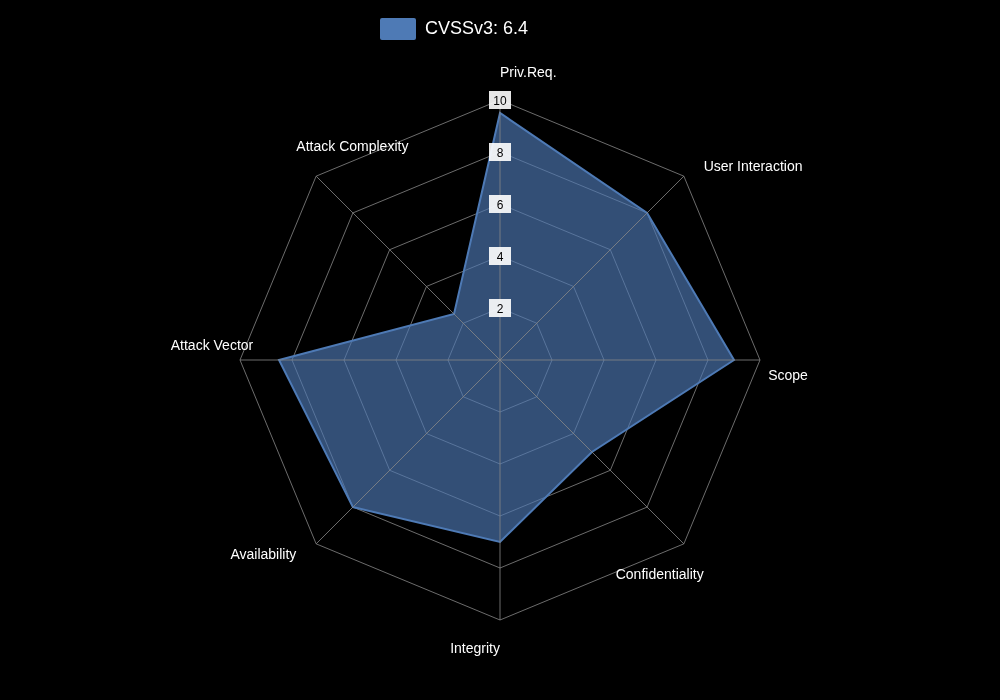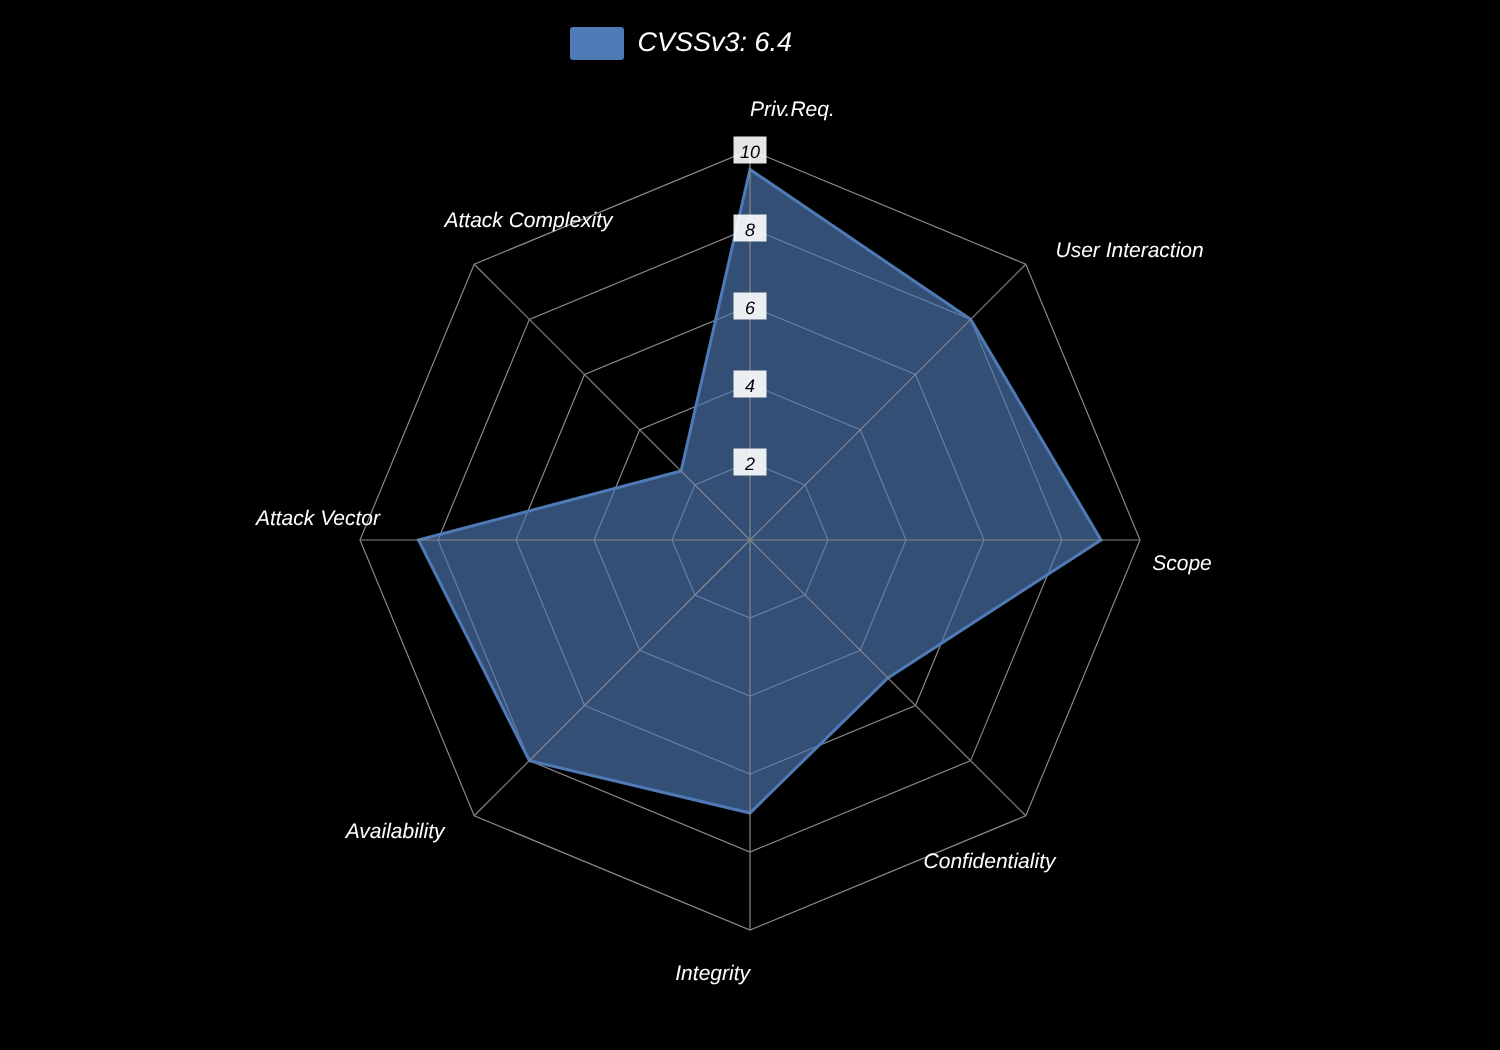--- a/index.html
+++ b/index.html
@@ -10,21 +10,20 @@
       display: flex;
       align-items: center;
       justify-content: center;
       font-family: Arial, sans-serif;
       overflow: hidden;
     }
     .chart-container {
       position: relative;
       width: 1000px;
       height: 700px;
-      font-style: italic;
     }
     svg {
       width: 1000px;
       height: 700px;
     }
   </style>
 </head>
 <body>
 
 <div class="chart-container">

